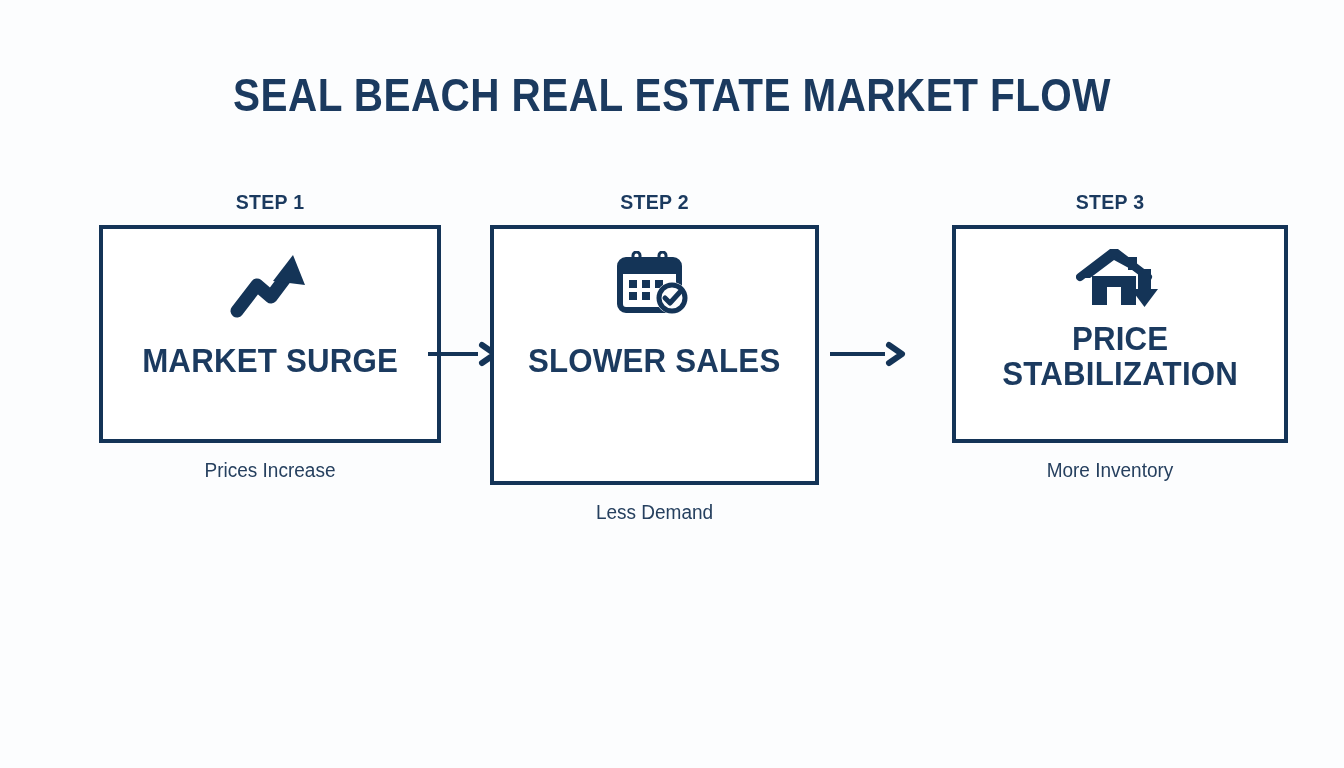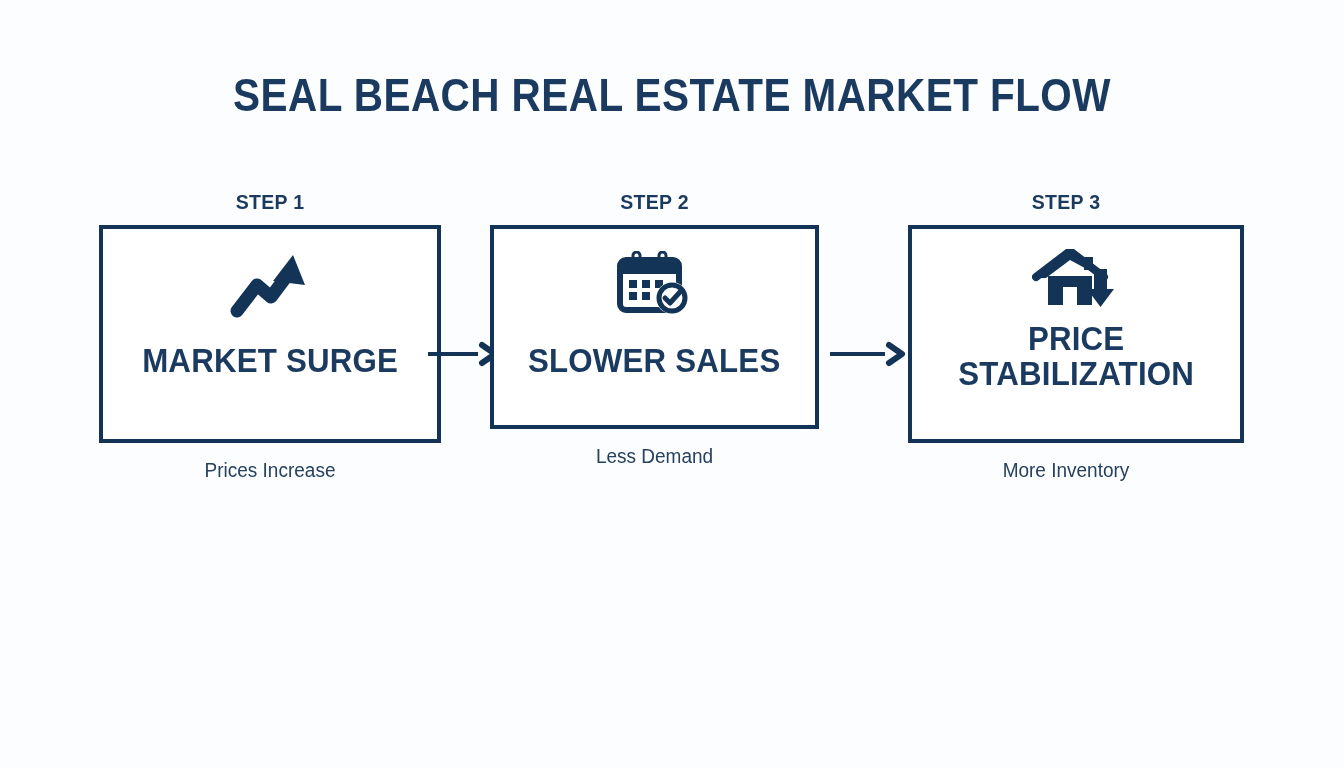--- a/index.html
+++ b/index.html
@@ -93,26 +93,26 @@
   }
 
   
   #step-1 { left: 86px; width: 342px; padding-left: 13px; }
   #step-1 .step-box { width: 342px; height: 218px; }
   #step-1 .icon-wrap { margin-top: 18px; height: 74px; }
   #step-1 .box-title { margin-top: 22px; font-size: 34px; }
 
   
   #step-2 { left: 490px; width: 329px; }
-  #step-2 .step-box { width: 329px; height: 204px; }
+  #step-2 .step-box { width: 329px; height: 260px; }
   #step-2 .icon-wrap { margin-top: 22px; height: 68px; }
   #step-2 .box-title { margin-top: 24px; font-size: 34px; }
 
   
-  #step-3 { left: 908px; width: 316px; }
+  #step-3 { left: 952px; width: 316px; }
   #step-3 .step-box { width: 336px; height: 218px; align-items: center; }
   #step-3 .icon-wrap { margin-top: 20px; height: 62px; }
   #step-3 .box-title { margin-top: 10px; font-size: 34px; }
   #step-3 .box-title .line2 { display: block; }
 
   .connector {
     position: absolute;
     top: 152px;
     height: 24px;
     display: flex;

